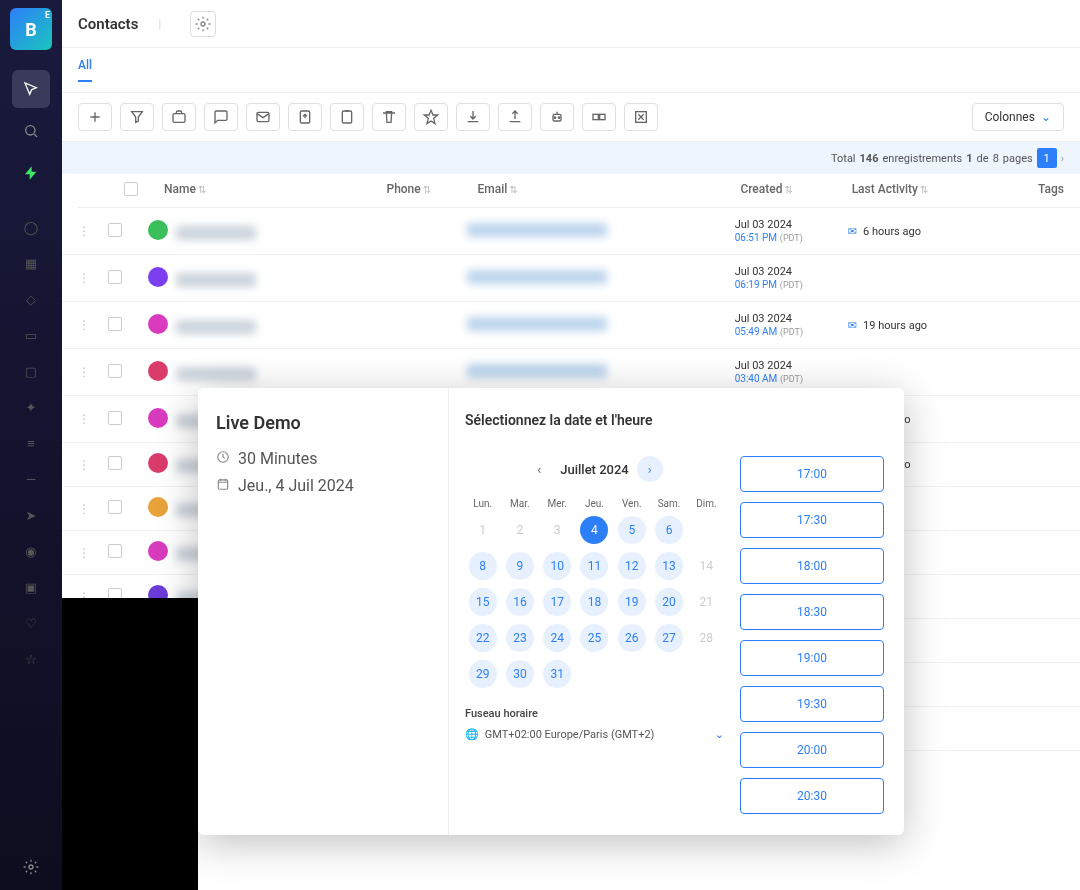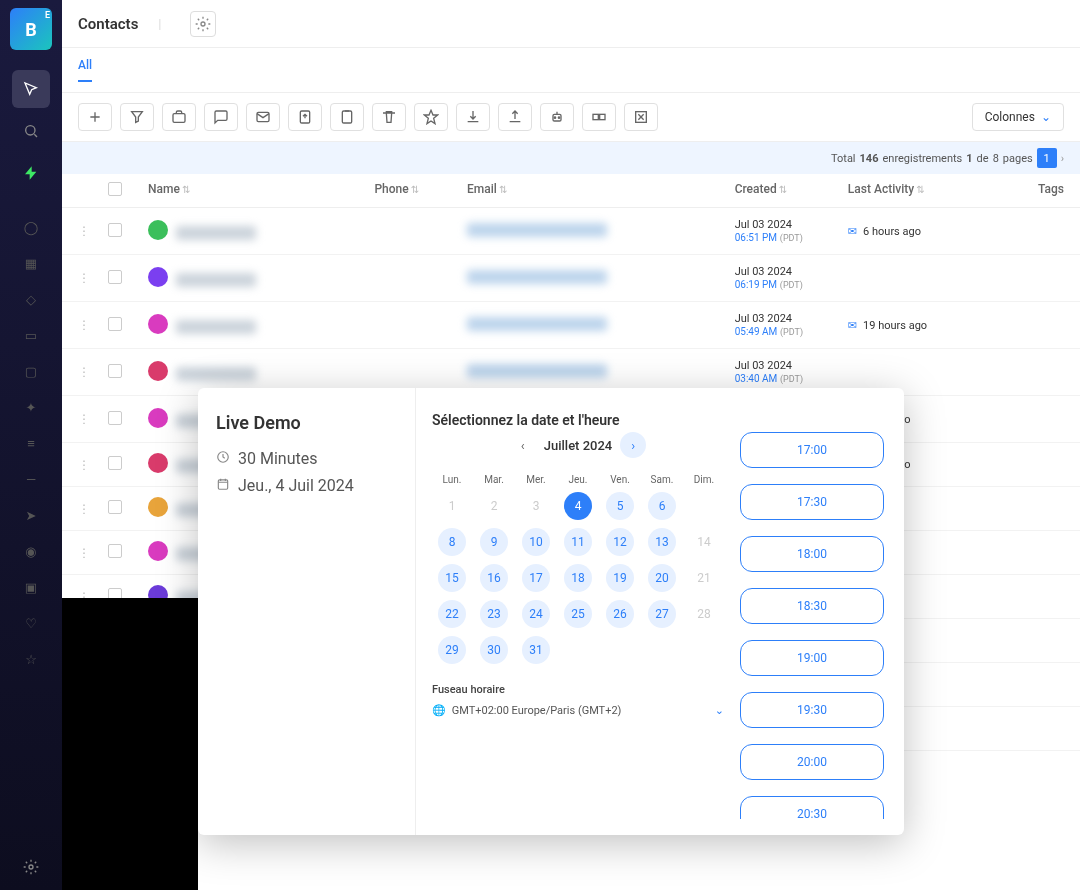--- a/index.html
+++ b/index.html
@@ -26,21 +26,21 @@
 .subtab.active { color: #2d7ff9; border-bottom: 2px solid #2d7ff9; font-weight: 500; }
 .toolbar { display: flex; align-items: center; padding: 10px 16px; gap: 8px; border-bottom: 1px solid #eee; }
 .tool-btn { width: 34px; height: 28px; border: 1px solid #e0e0e0; border-radius: 4px; display: flex; align-items: center; justify-content: center; color: #666; cursor: pointer; background: #fff; }
 .toolbar-right { margin-left: auto; display: flex; gap: 8px; align-items: center; }
 .btn-cols { border: 1px solid #e0e0e0; padding: 6px 12px; border-radius: 4px; font-size: 12px; display: flex; align-items: center; gap: 6px; cursor: pointer; }
 .search-box { border: 1px solid #e0e0e0; padding: 6px 12px; border-radius: 4px; font-size: 12px; display: flex; align-items: center; gap: 6px; min-width: 160px; }
 .search-box input { border: none; outline: none; font-size: 12px; flex: 1; }
 .table-info { background: #eef5ff; padding: 6px 16px; font-size: 11px; color: #555; text-align: center; display: flex; justify-content: flex-end; align-items: center; gap: 4px; }
 .page-num { background: #2d7ff9; color: #fff; width: 20px; height: 20px; display: inline-flex; align-items: center; justify-content: center; border-radius: 2px; }
 .table { width: 100%; }
-.thead { display: flex; padding: 8px 16px; border-bottom: 1px solid #eee; font-size: 12px; color: #666; font-weight: 500; }
+.thead { display: flex; padding: 8px 16px; border-bottom: 1px solid #eee; font-size: 12px; color: #666; font-weight: 500; margin-left: 16px; }
 .col-check { width: 40px; }
 .col-drag { width: 30px; }
 .col-name { flex: 2.2; }
 .col-phone { flex: 0.9; }
 .col-email { flex: 2.6; }
 .col-created { flex: 1.1; }
 .col-last { flex: 1.6; }
 .col-tags { flex: 0.5; text-align: right; }
 .sort-icon { color: #bbb; font-size: 10px; margin-left: 2px; }
 .trow { display: flex; padding: 10px 16px; border-bottom: 1px solid #f2f2f2; align-items: center; font-size: 12px; }
@@ -49,43 +49,43 @@
 .blur-text { background: #cbd3db; color: transparent; border-radius: 3px; display: inline-block; height: 14px; width: 80px; }
 .blur-email { background: #bcd4ec; color: transparent; border-radius: 3px; display: inline-block; height: 14px; width: 140px; }
 .created-cell { font-size: 11px; }
 .created-time { color: #2d7ff9; font-size: 10px; }
 .created-tz { color: #999; font-size: 9px; }
 .last-cell { display: flex; align-items: center; gap: 6px; font-size: 11px; }
 .env-icon { color: #2d7ff9; }
 .checkbox { width: 14px; height: 14px; border: 1px solid #ccc; border-radius: 2px; display: inline-block; }
 .drag-icon { color: #bbb; cursor: grab; }
 .modal { position: absolute; left: 198px; top: 388px; width: 706px; height: 447px; background: #fff; border-radius: 6px; box-shadow: 0 8px 40px rgba(0,0,0,0.25); display: flex; overflow: hidden; }
-.modal-left { width: 218px; border-right: 1px solid #eee; padding: 24px 18px; }
+.modal-left { width: 251px; border-right: 1px solid #eee; padding: 24px 18px; }
 .modal-left h2 { font-size: 18px; font-weight: 600; color: #333; margin-bottom: 16px; }
 .meta-row { display: flex; align-items: center; gap: 8px; font-size: 16px; color: #555; margin-bottom: 8px; }
 .modal-right { flex: 1; padding: 24px 16px 16px 16px; display: flex; flex-direction: column; }
-.modal-right h3 { font-size: 14px; font-weight: 600; margin-bottom: 4px; }
+.modal-right h3 { font-size: 14px; font-weight: 600; margin-bottom: 28px; }
 .cal-body { display: flex; gap: 16px; flex: 1; overflow: hidden; }
 .calendar { flex: 1; }
 .cal-header { display: flex; align-items: center; justify-content: center; gap: 8px; margin-bottom: 12px; }
 .cal-nav { width: 26px; height: 26px; display: flex; align-items: center; justify-content: center; border-radius: 50%; cursor: pointer; color: #666; }
 .cal-nav.next { background: #e6f0ff; color: #2d7ff9; }
 .cal-month { font-size: 13px; font-weight: 500; }
 .cal-grid { display: grid; grid-template-columns: repeat(7, 1fr); gap: 2px; }
 .cal-dow { text-align: center; font-size: 10px; color: #666; padding: 4px 0; }
 .cal-day { width: 28px; height: 28px; margin: 3px auto; border-radius: 50%; display: flex; align-items: center; justify-content: center; font-size: 12px; cursor: pointer; }
 .cal-day.past { color: #ccc; }
 .cal-day.avail { background: #e6f0ff; color: #2d7ff9; }
 .cal-day.selected { background: #2d7ff9; color: #fff; }
 .tz-section { margin-top: 16px; font-size: 11px; }
 .tz-label { font-weight: 500; color: #444; margin-bottom: 4px; }
 .tz-select { display: flex; align-items: center; gap: 6px; padding: 4px 0; font-size: 11px; color: #555; cursor: pointer; }
 .tz-chevron { margin-left: auto; color: #2d7ff9; }
 .time-slots { width: 148px; overflow-y: auto; padding-right: 4px; }
-.time-slot { border: 1px solid #2d7ff9; color: #2d7ff9; text-align: center; padding: 10px 0; border-radius: 12px; margin-bottom: 16px; font-size: 12px; cursor: pointer; }
+.time-slot { border: 1px solid #2d7ff9; color: #2d7ff9; text-align: center; padding: 10px 0; border-radius: 4px; margin-bottom: 10px; font-size: 12px; cursor: pointer; }
 .time-slots::-webkit-scrollbar { width: 4px; }
 .time-slots::-webkit-scrollbar-thumb { background: #bbb; border-radius: 2px; }
 .dark-strip { position: absolute; left: 62px; top: 598px; width: 136px; height: 292px; background: #000; }
 svg { width: 16px; height: 16px; }
 .ico-sm svg { width: 14px; height: 14px; }
 </style>
 </head>
 <body>
 
 <div class="app">

